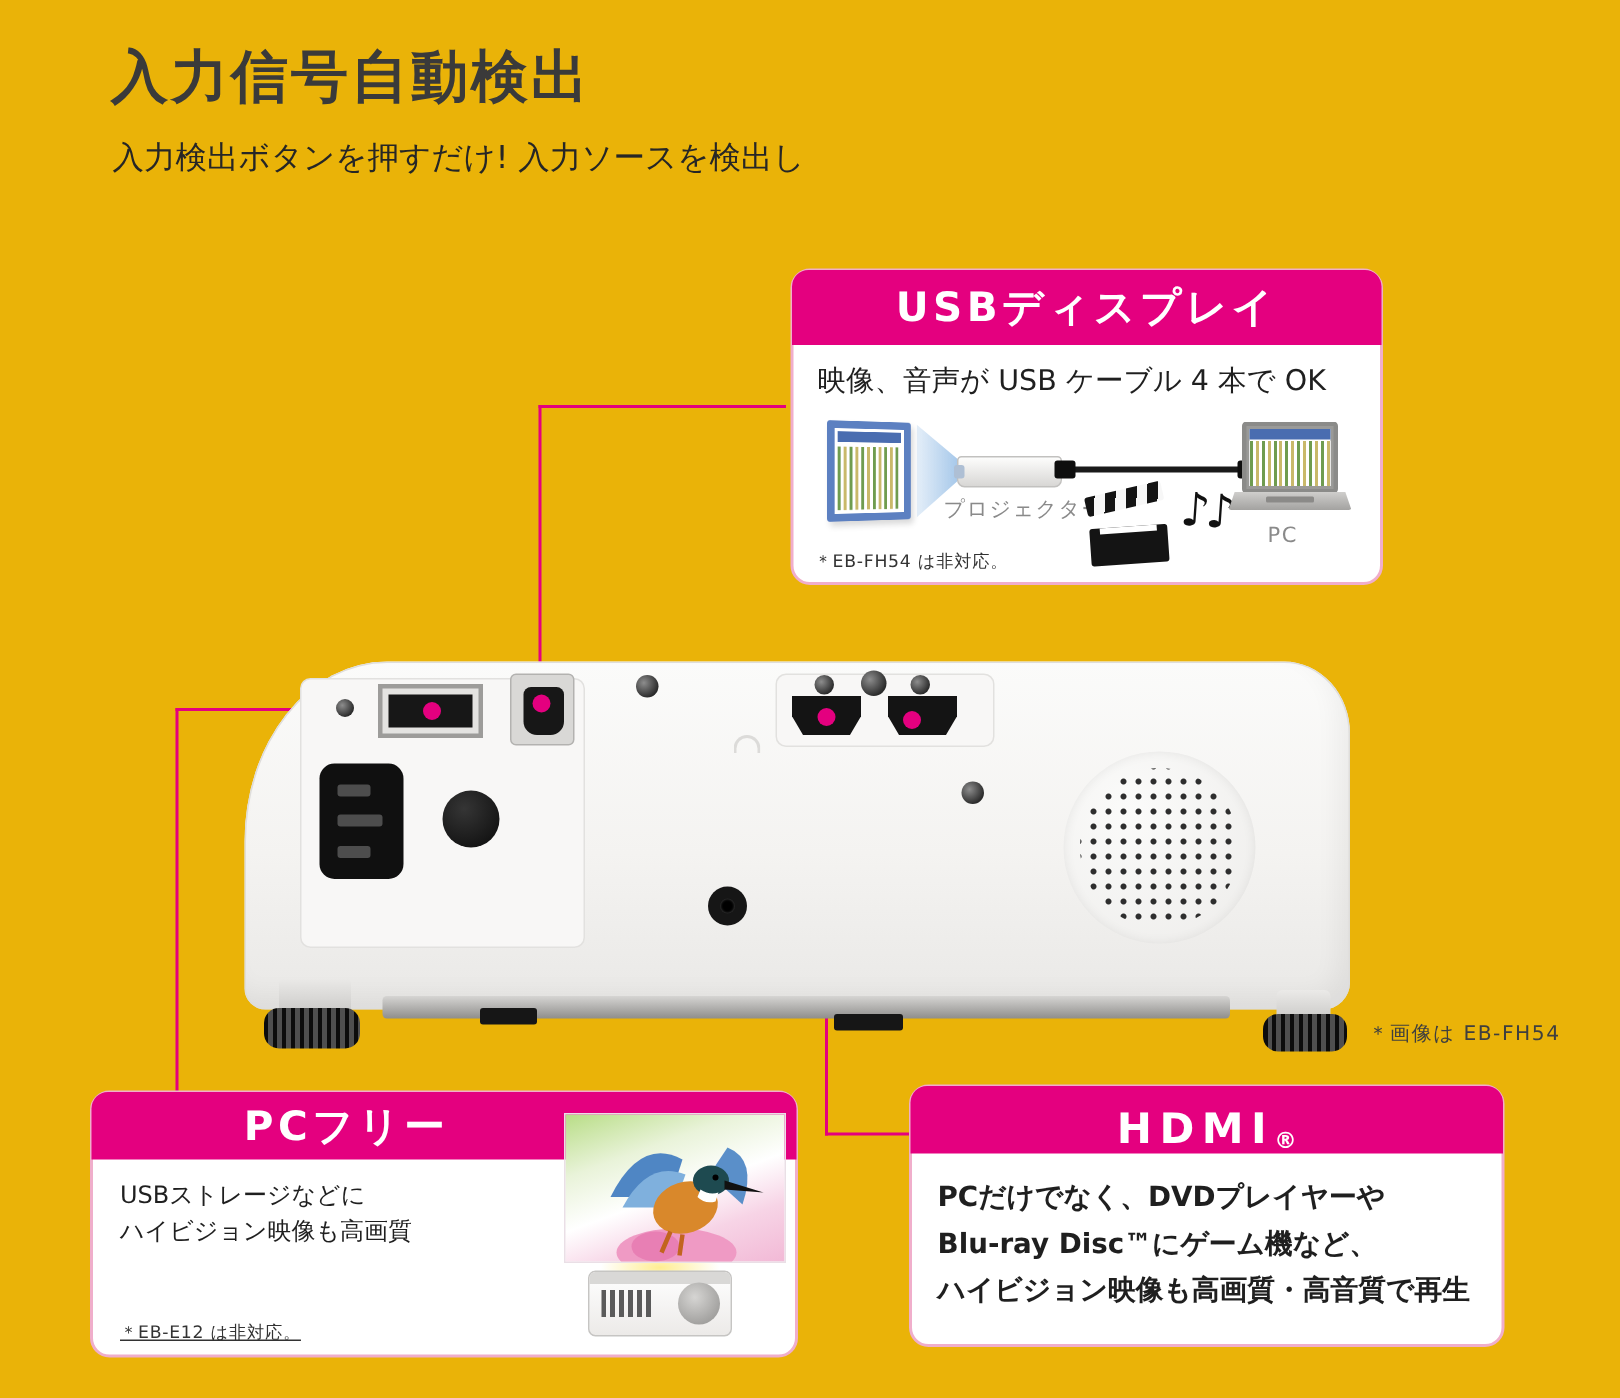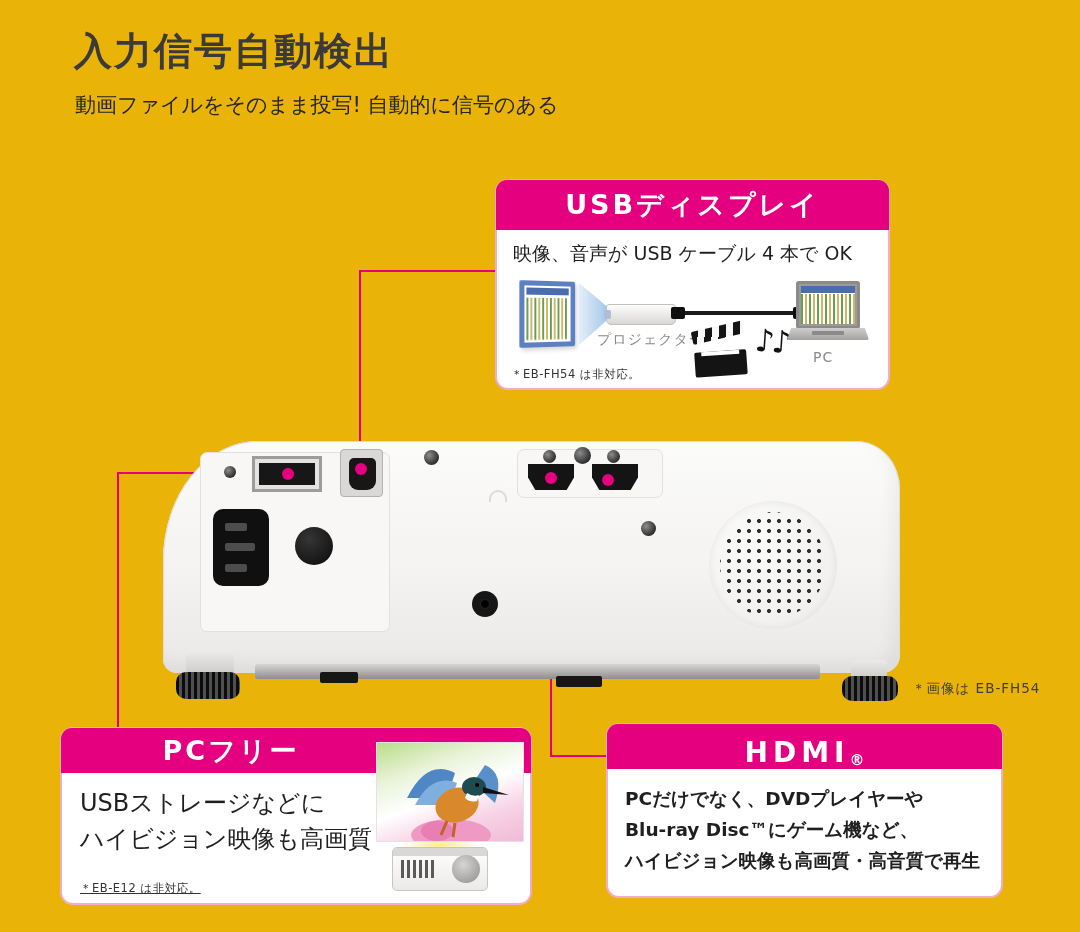--- a/index.html
+++ b/index.html
@@ -99,33 +99,33 @@
   .desc { position:absolute; color:#1f1f1f; }
   .desc div { white-space:nowrap; }
 </style>
 </head>
 <body>
 
 <div id="canvas">
 
   <div class="page-title">入力信号自動検出</div>
   <div class="page-subtitle">
-    <div>動画ファイルをそのまま投写! 自動的に信号のある</div>
+    <div>入力検出ボタンを押すだけ! 入力ソースを検出し</div>
   </div>
 
   <div class="pline" style="left:359px; top:270px; width:2px; height:198px;"></div>
   <div class="pline" style="left:359px; top:270px; width:165px; height:2px;"></div>
   <div class="pline" style="left:117px; top:472px; width:172px; height:2px;"></div>
   <div class="pline" style="left:117px; top:472px; width:2px; height:257px;"></div>
   <div class="pline" style="left:550px; top:478px; width:2px; height:279px;"></div>
   <div class="pline" style="left:607px; top:480px; width:2px; height:45px;"></div>
   <div class="pline" style="left:550px; top:523px; width:59px; height:2px;"></div>
   <div class="pline" style="left:550px; top:755px; width:58px; height:2px;"></div>
 
-  <div class="callout" style="left:495px; top:179px; width:395px; height:211px;">
+  <div class="callout" style="left:527px; top:179px; width:395px; height:211px;">
     <div class="callout-header" style="height:50px; font-size:27px;">
       <span>USBディスプレイ</span>
     </div>
     <div style="position:absolute; left:16px; top:60px; font-size:19px; color:#1f1f1f;">映像、音声が USB ケーブル 4 本で OK</div>
     <div class="diagram">
       <div class="screen-icon">
           <div class="mini-chart"></div>
         </div>
       <div class="beam"></div>
       <div class="mini-projector-side"></div>
@@ -211,21 +211,21 @@
         <path d="M90 50 q6 4 12 2 l-2 6 q-7 2 -12 -3 Z" fill="#fff"></path>
         <path d="M70 78 L64 92 M78 80 L76 94" stroke="#c2641f" stroke-width="3" fill="none"></path>
       </svg>
     </div>
     <div class="glow"></div>
     <div class="mini-projector-front">
       <div class="strip"></div>
       <div class="vents"></div>
       <div class="lens"></div>
     </div>
-    <div class="desc" style="left:18px; top:56px; font-size:24px; line-height:1.52;">
+    <div class="desc" style="left:18px; top:56px; font-size:16px; line-height:1.52;">
       <div>USBストレージなどに</div>
       <div>ハイビジョン映像も高画質</div>
     </div>
     <div class="footnote" style="left:18px; top:152px;text-decoration:underline;">＊EB-E12 は非対応。</div>
   </div>
 
   <div class="callout" style="left:606px; top:723px; width:397px; height:175px;">
     <div class="callout-header" style="height:45px; font-size:28px; letter-spacing:5px;align-items:flex-end;">
       <span>HDMI</span>
         <sup style="font-size:15px; letter-spacing:0;">®</sup>

